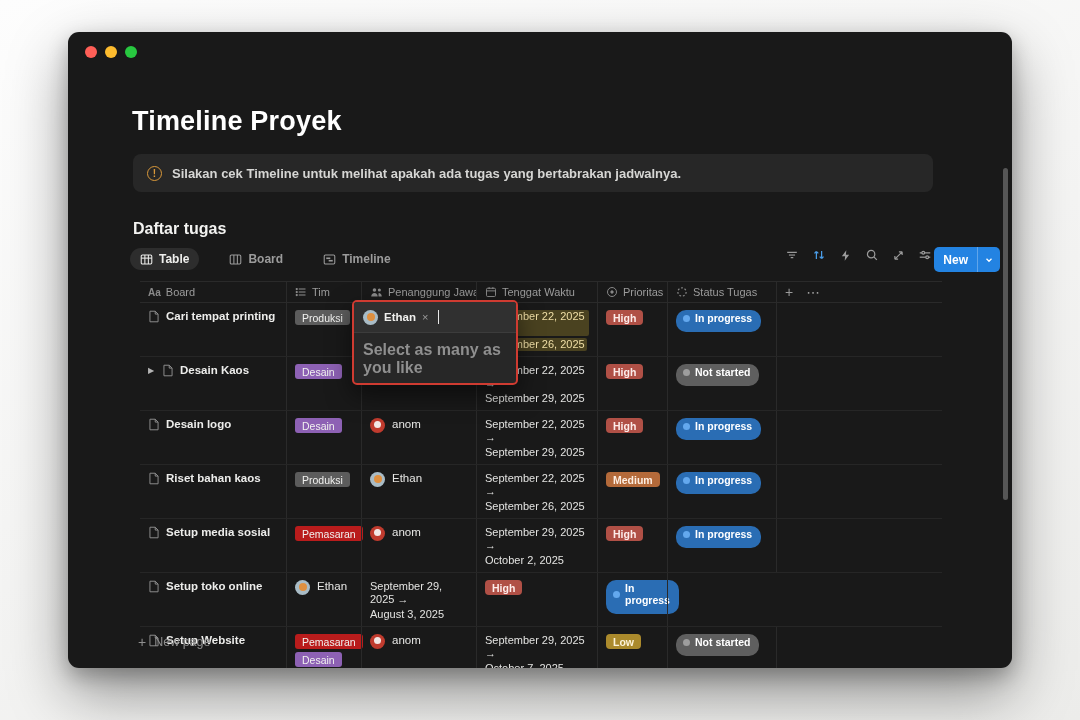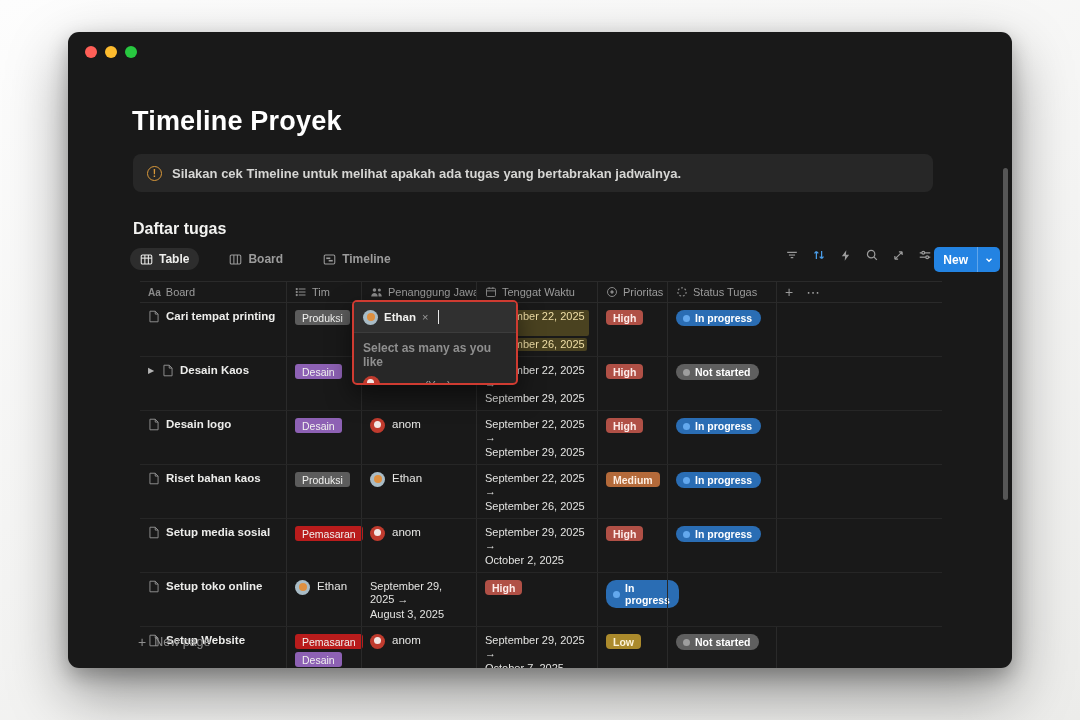--- a/index.html
+++ b/index.html
@@ -75,38 +75,38 @@
   .av-anom { background:#c03b2e; }
   .av-anom::after { content:""; position:absolute; left:4px; top:3px; width:7px; height:7px;
     border-radius:50%; background:#f3e8e6; }
   .cell-date { flex-direction:column; gap:2px; font-size:11px; color:#e3e3e1;
     font-weight:500; align-items:flex-start !important; line-height:13px; }
   .hl { background:#4a4220; color:#f0dfa6; border-radius:2px; padding:0 2px; margin-left:-2px; }
   .pri { font-size:10.5px; font-weight:700; padding:1.5px 7px; border-radius:4px; color:#fdecea; }
   .pri-red{background:#b05046}.pri-orange{background:#b46a3a; color:#fdeee3}
   .pri-yellow{background:#ab8a2c; color:#fdf3d8}
   .pill { display:flex; align-items:center; gap:5px; font-size:10.5px; font-weight:700;
-    color:#fff; padding:2px 9px 2px 7px; border-radius:10px; }
+    color:#fff; padding:2px 9px 8px 7px; border-radius:10px; }
   .pill .dot { width:7px; height:7px; border-radius:50%; flex:none; }
   .pill-blue{background:#2a6db4}.pill-blue .dot{background:#63a8ee}
   .pill-gray{background:#5f5f5f}.pill-gray .dot{background:#9e9e9e}
 
   .newpage { position:absolute; left:62px; top:598px; display:flex; align-items:center;
     gap:8px; color:#8f8f8f; font-size:12.5px; padding:4px 8px; }
   .newpage .plus { font-size:14px; }
 
   .popup { position:absolute; left:284px; top:268px; width:166px; height:85px;
     border:2px solid #cf3b31; border-radius:5px; background:#272727; z-index:20;
     box-shadow:0 10px 24px rgba(0,0,0,.5); overflow:hidden; }
   .popup-top { height:31px; background:#303030; display:flex; align-items:center;
     gap:6px; padding:0 9px; border-bottom:1px solid #3c3c3c; }
   .chip-name { font-size:11.5px; font-weight:700; color:#f0f0ee; }
   .chip-x { font-size:11px; color:#9b9b9b; }
   .cursor { width:1px; height:14px; background:#e8e8e8; margin-left:4px; }
-  .popup-hint { font-size:12px; color:#8f8f8f; font-weight:600; padding:8px 9px 4px; }
+  .popup-hint { font-size:16px; color:#8f8f8f; font-weight:600; padding:8px 9px 4px; }
   .popup-option { display:flex; align-items:center; gap:7px; padding:3px 9px; }
   .opt-name { font-size:11.5px; font-weight:700; color:#f0f0ee; }
   .opt-suffix { font-size:11px; color:#9b9b9b; }
 
   .scrollbar { position:absolute; left:935px; top:136px; width:5px; height:332px;
     border-radius:3px; background:#565656; }
 </style>
 </head>
 <body>
 

